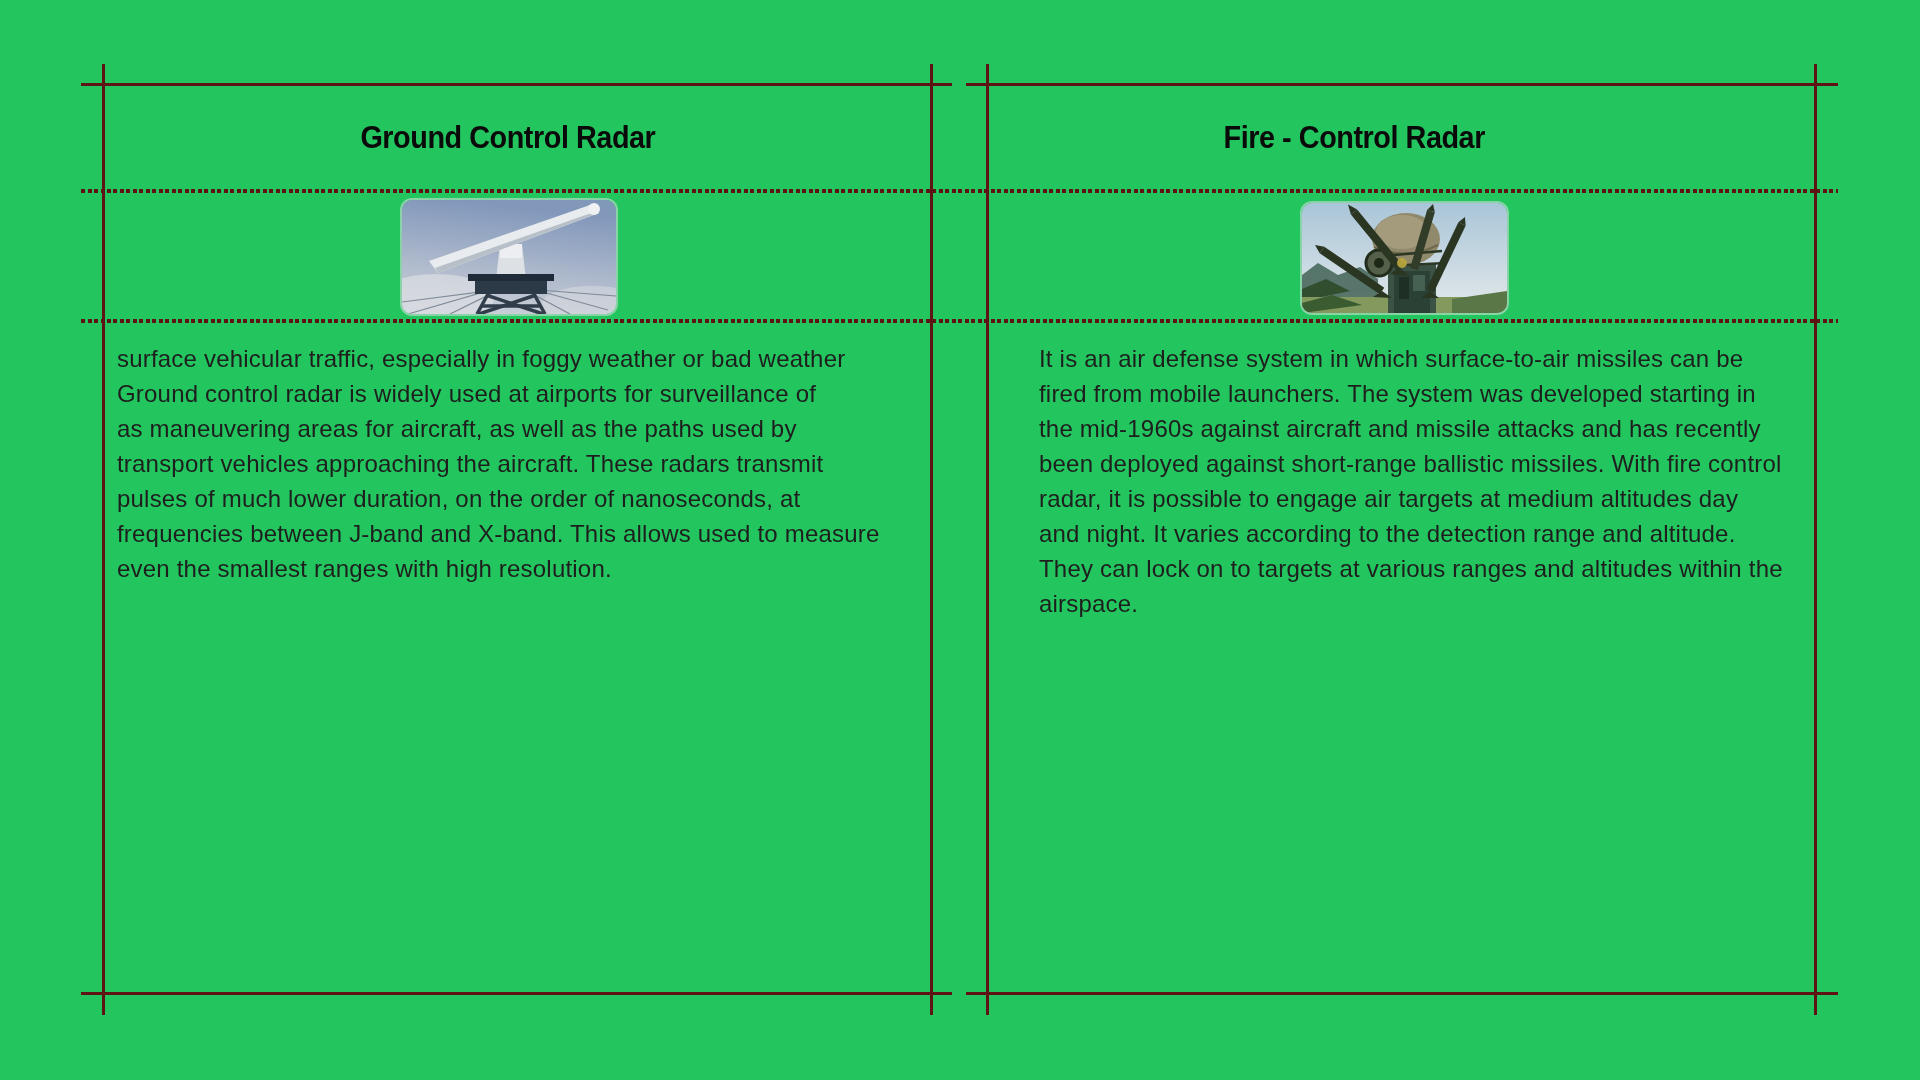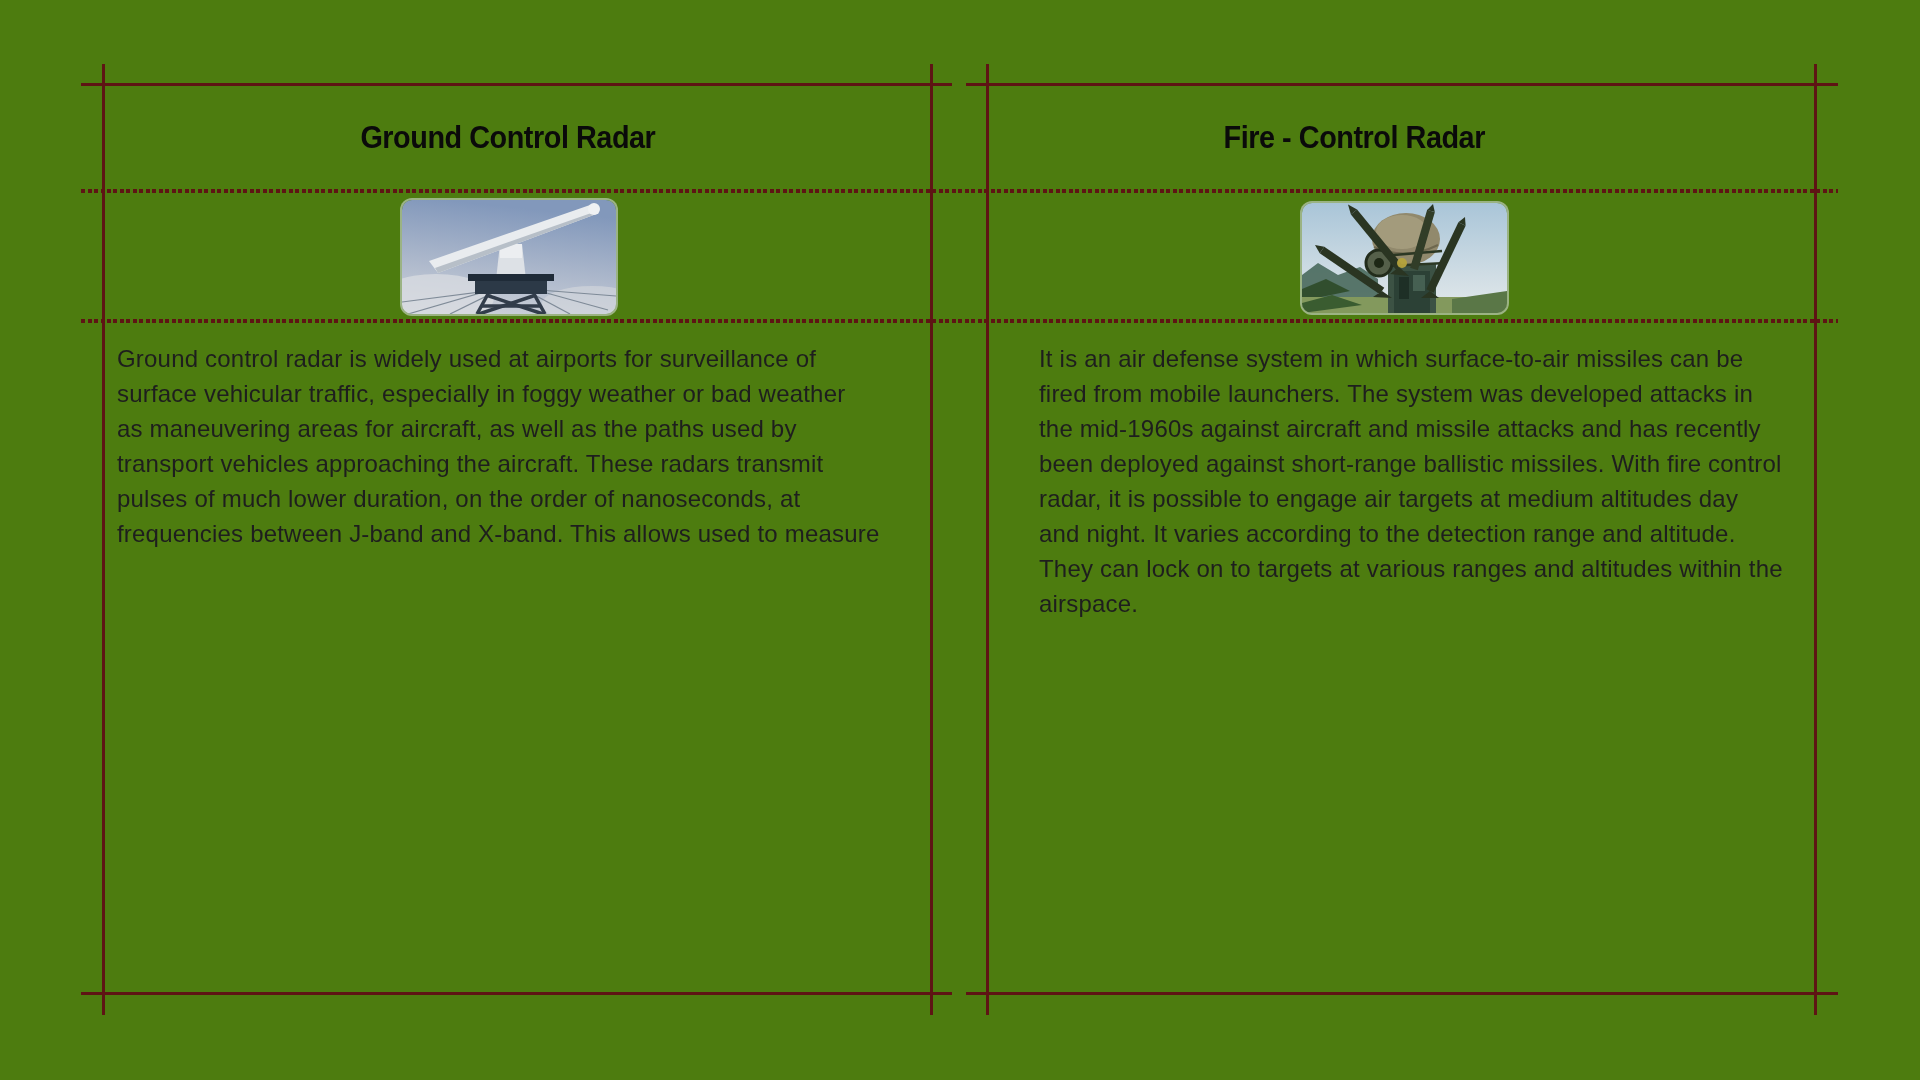--- a/index.html
+++ b/index.html
@@ -6,21 +6,21 @@
     --rule:#5e1414;
     --title:#0a0a0a;
     --body:#1e1e1e;
   }
   *{margin:0;padding:0;box-sizing:border-box;}
   html,body{background:#ffffff;}
   .canvas{
     position:relative;
     width:1920px;
     height:1080px;
-    background:#4d7c0f;
+    background:#22c55e;
     overflow:hidden;
     font-family:"Liberation Sans","DejaVu Sans",sans-serif;
   }
   
   .vrule{
     position:absolute;
     top:64px;
     width:3px;
     height:951px;
     background:var(--rule);
@@ -135,26 +135,27 @@
           <line x1="86" y1="94" x2="75" y2="114"></line>
           <line x1="132" y1="94" x2="143" y2="114"></line>
           <line x1="84" y1="95" x2="141" y2="114"></line>
           <line x1="134" y1="95" x2="77" y2="114"></line>
           <line x1="80" y1="106" x2="138" y2="106"></line>
         </g>
       </svg>
     </div>
 
     <div class="text-block" style="left:117px;width:800px">
+        <div class="text-line">surface vehicular traffic, especially in foggy weather or bad weather</div>
         <div class="text-line">Ground control radar is widely used at airports for surveillance of</div>
-        <div class="text-line">surface vehicular traffic, especially in foggy weather or bad weather</div>
         <div class="text-line">as maneuvering areas for aircraft, as well as the paths used by</div>
         <div class="text-line">transport vehicles approaching the aircraft. These radars transmit</div>
         <div class="text-line">pulses of much lower duration, on the order of nanoseconds, at</div>
         <div class="text-line">frequencies between J-band and X-band. This allows used to measure</div>
+        <div class="text-line">even the smallest ranges with high resolution.</div>
       </div>
   </section>
 
   <section>
 
     <div class="title-block" style="left:986px;width:737px">
       <span class="panel-title">Fire - Control Radar</span>
     </div>
 
     <div class="photo" style="left:1302px;top:203px;width:205px;height:110px">
@@ -203,21 +204,21 @@
           <line x1="128" y1="88" x2="160" y2="21" stroke="#2a3522" stroke-width="8"></line>
           <polygon points="163,14 163.6,22.7 156.4,19.3"></polygon>
           <polygon points="128,88 137,95 119,95"></polygon>
         </g>
         <circle cx="100" cy="60" r="5" fill="#b5a33c" opacity="0.95"></circle>
       </svg>
     </div>
 
     <div class="text-block" style="left:1039px;width:800px">
         <div class="text-line">It is an air defense system in which surface-to-air missiles can be</div>
-        <div class="text-line">fired from mobile launchers. The system was developed attacks in</div>
+        <div class="text-line">fired from mobile launchers. The system was developed starting in</div>
         <div class="text-line">the mid-1960s against aircraft and missile attacks and has recently</div>
         <div class="text-line">been deployed against short-range ballistic missiles. With fire control</div>
         <div class="text-line">radar, it is possible to engage air targets at medium altitudes day</div>
         <div class="text-line">and night. It varies according to the detection range and altitude.</div>
         <div class="text-line">They can lock on to targets at various ranges and altitudes within the</div>
         <div class="text-line">airspace.</div>
       </div>
   </section>
 
 </div>

